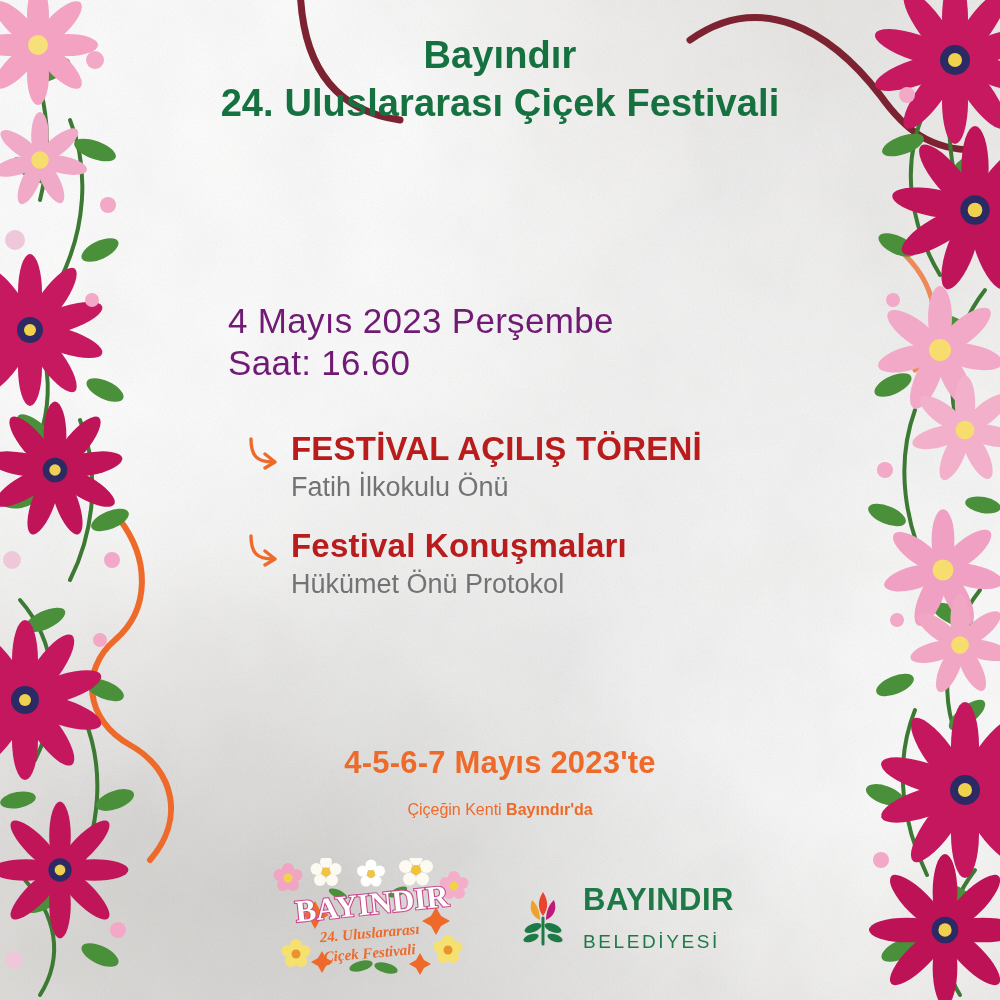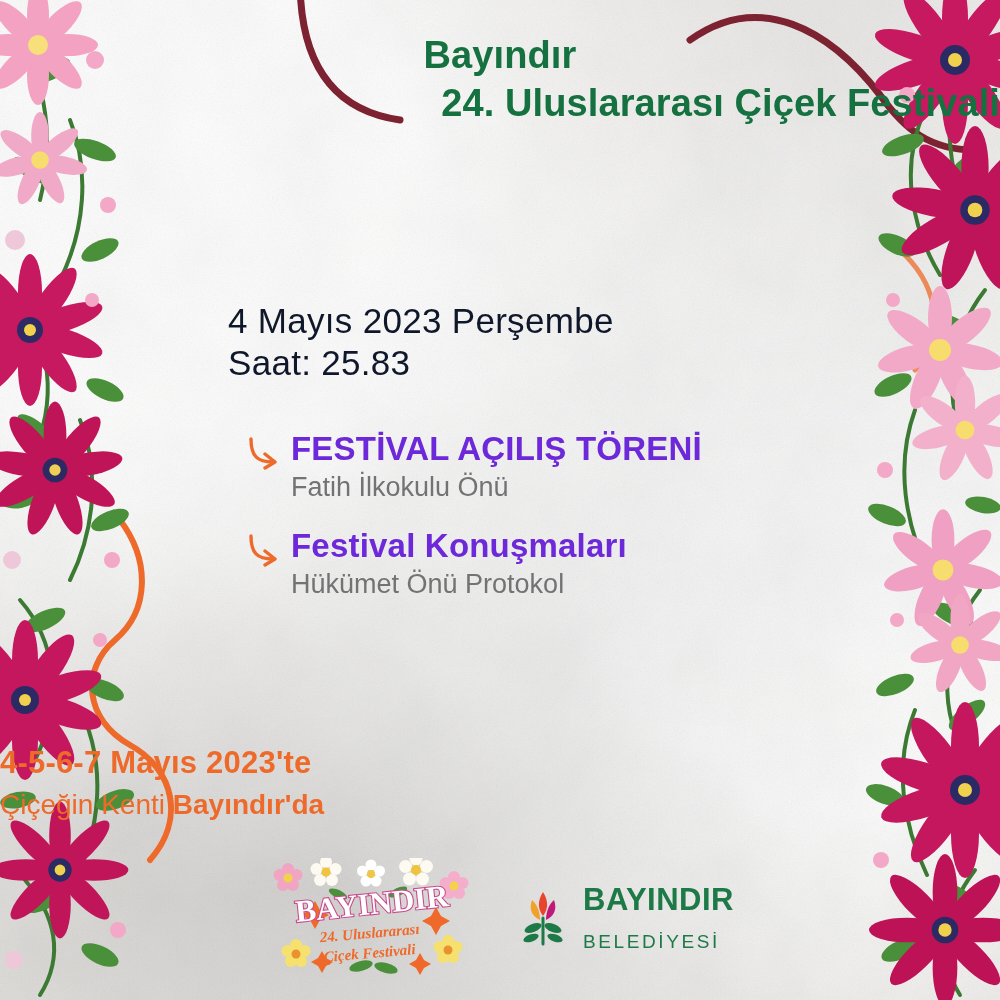--- a/index.html
+++ b/index.html
@@ -60,28 +60,28 @@
     top: 32px;
     left: 0;
     width: 1000px;
     text-align: center;
     color: #15713f;
     font-weight: bold;
     line-height: 1.26;
     letter-spacing: .1px;
   }
   .title .l1 { font-size: 38px; display: block; }
-  .title .l2 { font-size: 38px; display: block; text-align: right; }
+  .title .l2 { font-size: 38px; display: block; }
   .title .l3 { font-size: 38px; display: block; }
 
   .dateblock {
     position: absolute;
     top: 300px;
     left: 228px;
-    color: #0f172a;
+    color: #701a75;
     line-height: 1.2;
   }
   .dateblock .d1 { font-size: 35px; display: block; letter-spacing: .3px; }
   .dateblock .d2 { font-size: 35px; display: block; letter-spacing: .3px; }
 
   .items {
     position: absolute;
     top: 430px;
     left: 245px;
     width: 640px;
@@ -92,53 +92,53 @@
     margin-bottom: 22px;
   }
   .arrow {
     position: absolute;
     left: 2px;
     top: 6px;
     width: 34px;
     height: 34px;
   }
   .item-title {
-    color: #6d28d9;
+    color: #b91c1c;
     font-weight: bold;
     font-size: 33px;
     line-height: 1.18;
     letter-spacing: .2px;
     display: block;
   }
   .item-sub {
     color: #737373;
     font-size: 27px;
     line-height: 1.25;
     display: block;
     margin-top: 2px;
   }
 
   .promo {
     position: absolute;
     top: 745px;
     left: 0;
     width: 1000px;
-    text-align: left;
+    text-align: center;
     color: #ee6a2a;
   }
   .promo .p1 {
     display: block;
     font-size: 31px;
     font-weight: bold;
     letter-spacing: .2px;
   }
   .promo .p2 {
     display: block;
-    font-size: 28px;
-    margin-top: 8px;
+    font-size: 16px;
+    margin-top: 20px;
   }
   .promo .p2 b { font-weight: bold; }
 
   
   .logos {
     position: absolute;
     bottom: 24px;
     left: 0;
     width: 1000px;
     display: flex;
@@ -520,21 +520,21 @@
 
   <div class="content">
 
     <div class="title">
       <span class="l1">Bayındır</span>
       <span class="l2">24. Uluslararası Çiçek Festivali</span>
     </div>
 
     <div class="dateblock">
       <span class="d1">4 Mayıs 2023 Perşembe</span>
-      <span class="d2">Saat: 25.83</span>
+      <span class="d2">Saat: 16.60</span>
     </div>
 
     <div class="items">
 
       <div class="item">
         <svg class="arrow" viewBox="0 0 34 34">
           <path d="M4 3 C 4 20, 10 26, 26 26" fill="none" stroke="#ee6a2a" stroke-width="3.4" stroke-linecap="round"></path>
           <path d="M18 18 L 28 26 L 18 32" fill="none" stroke="#ee6a2a" stroke-width="3.4" stroke-linecap="round" stroke-linejoin="round"></path>
         </svg>
         <span class="item-title">FESTİVAL AÇILIŞ TÖRENİ</span>

